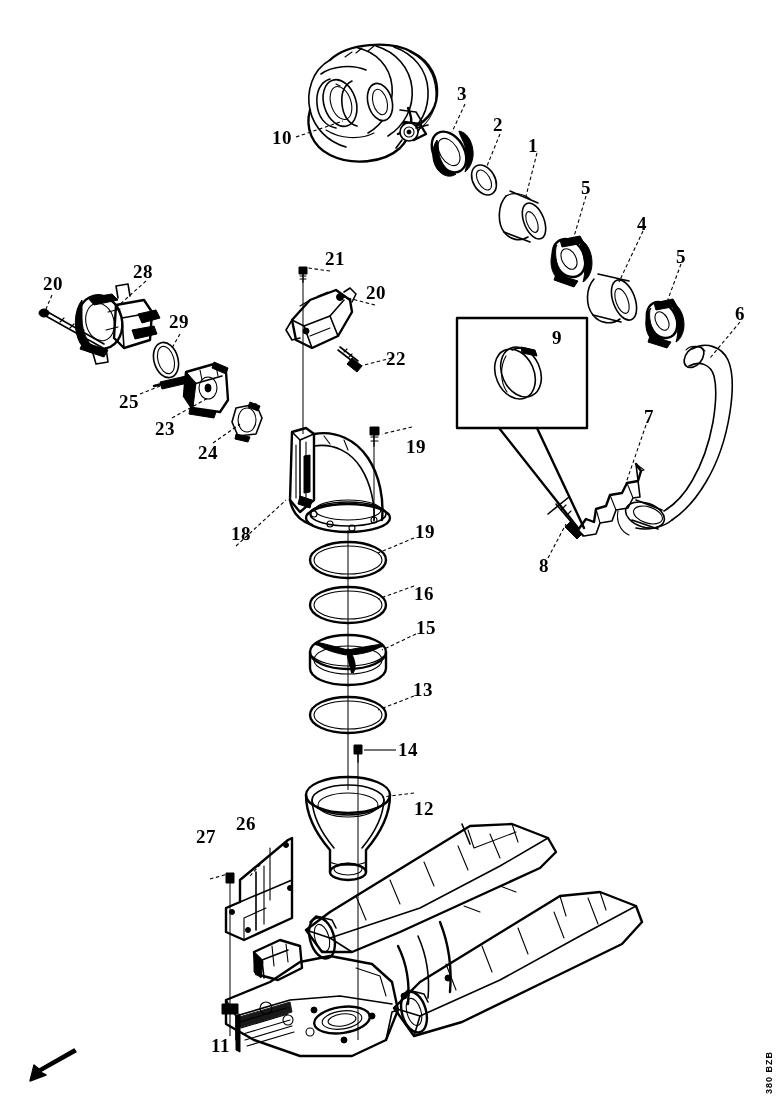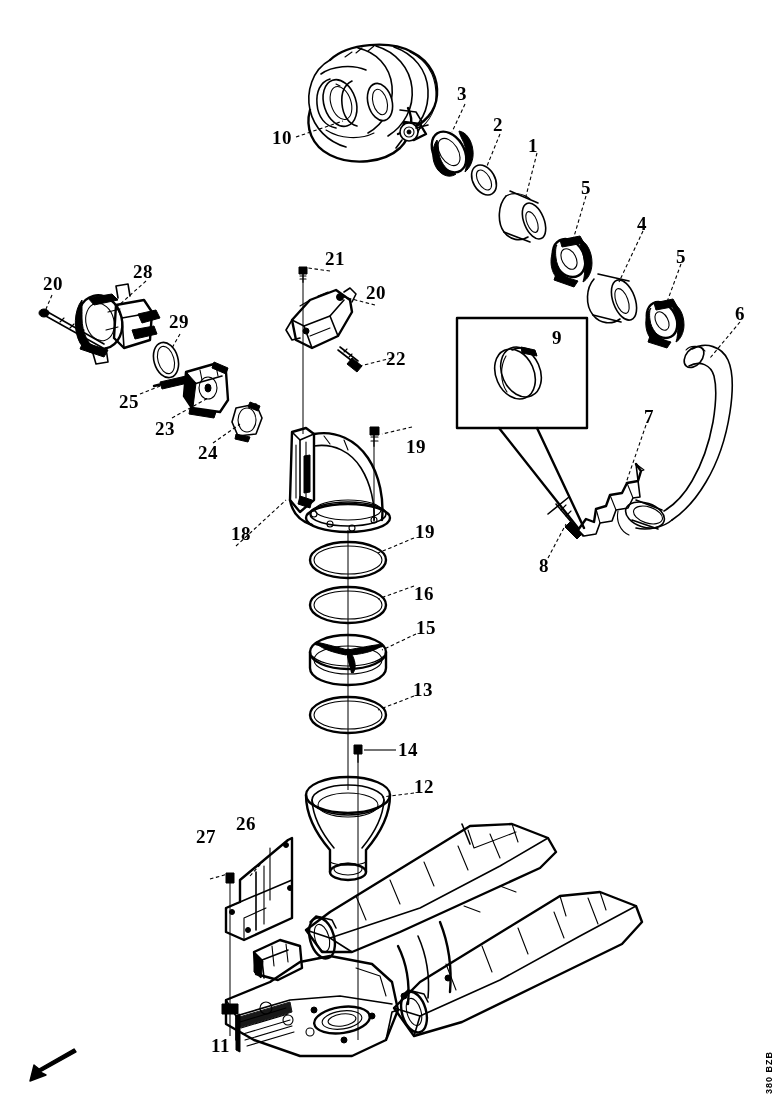--- a/index.html
+++ b/index.html
@@ -464,21 +464,21 @@
 <div class="callout" style="left:457px;top:84px;">3</div>
 <div class="callout" style="left:637px;top:214px;">4</div>
 <div class="callout" style="left:581px;top:178px;">5</div>
 <div class="callout" style="left:676px;top:247px;">5</div>
 <div class="callout" style="left:735px;top:304px;">6</div>
 <div class="callout" style="left:644px;top:407px;">7</div>
 <div class="callout" style="left:539px;top:556px;">8</div>
 <div class="callout" style="left:552px;top:328px;">9</div>
 <div class="callout" style="left:272px;top:128px;">10</div>
 <div class="callout" style="left:211px;top:1036px;">11</div>
-<div class="callout" style="left:414px;top:777px;">12</div>
+<div class="callout" style="left:414px;top:799px;">12</div>
 <div class="callout" style="left:392px;top:680px;margin-left:21px;">13</div>
 <div class="callout" style="left:398px;top:740px;">14</div>
 <div class="callout" style="left:416px;top:618px;">15</div>
 <div class="callout" style="left:414px;top:584px;">16</div>
 <div class="callout" style="left:415px;top:522px;">19</div>
 <div class="callout" style="left:231px;top:524px;">18</div>
 <div class="callout" style="left:406px;top:409px;margin-top:28px;">19</div>
 <div class="callout" style="left:366px;top:283px;">20</div>
 <div class="callout" style="left:325px;top:249px;">21</div>
 <div class="callout" style="left:386px;top:337px;margin-top:12px;">22</div>

